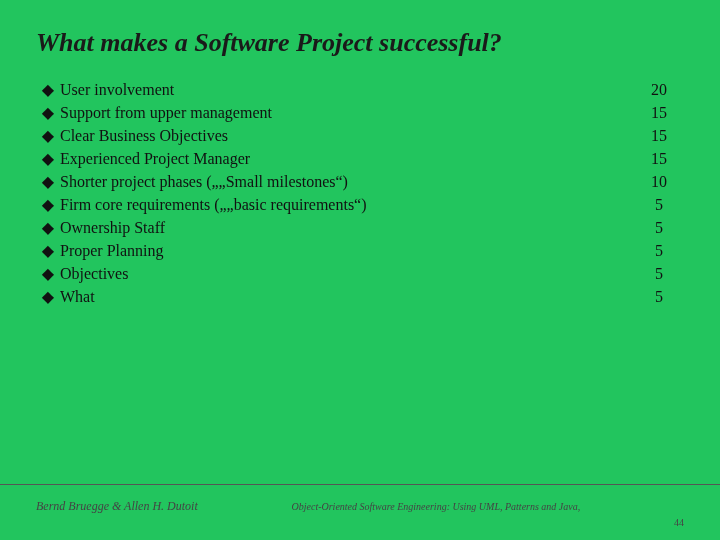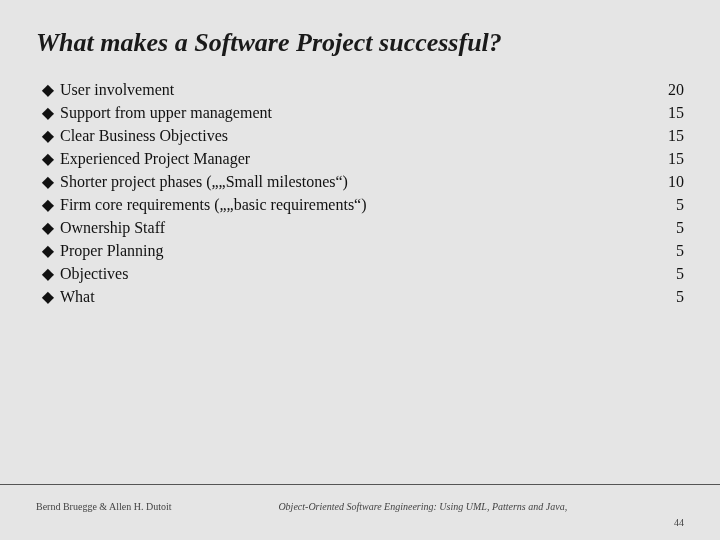--- a/index.html
+++ b/index.html
@@ -8,21 +8,21 @@
       width: 720px;
       height: 540px;
       background: #fff;
       font-family: 'Times New Roman', Times, serif;
       overflow: hidden;
     }
 
     .slide {
       width: 720px;
       height: 540px;
-      background: #e5e5e5;
+      background: #22c55e;
       padding: 28px 36px 32px 36px;
       display: flex;
       flex-direction: column;
       position: relative;
     }
 
     .title {
       font-size: 26px;
       font-style: italic;
       font-weight: bold;
@@ -56,21 +56,21 @@
       padding-right: 4px;
     }
 
     .item-cell {
       flex: 1;
       font-size: 16px;
     }
 
     .num-cell {
       width: 50px;
-      text-align: right;
+      text-align: center;
       font-size: 16px;
     }
 
     .total-row {
       text-align: right;
       font-size: 16px;
       margin-top: 2px;
       padding-right: 0;
       font-weight: normal;
     }
@@ -88,22 +88,23 @@
       right: 0;
       width: 100%;
       display: flex;
       align-items: center;
       justify-content: space-between;
       padding: 0 36px;
       border-top: 1px solid #555;
     }
 
     .footer-left {
-      font-size: 10px;
+      font-size: 12px;
       color: #444;
+      font-style: italic;
     }
 
     .footer-center {
       font-size: 10px;
       color: #444;
       font-style: italic;
       text-align: center;
       flex: 1;
       margin: 9px 10px;
     }

